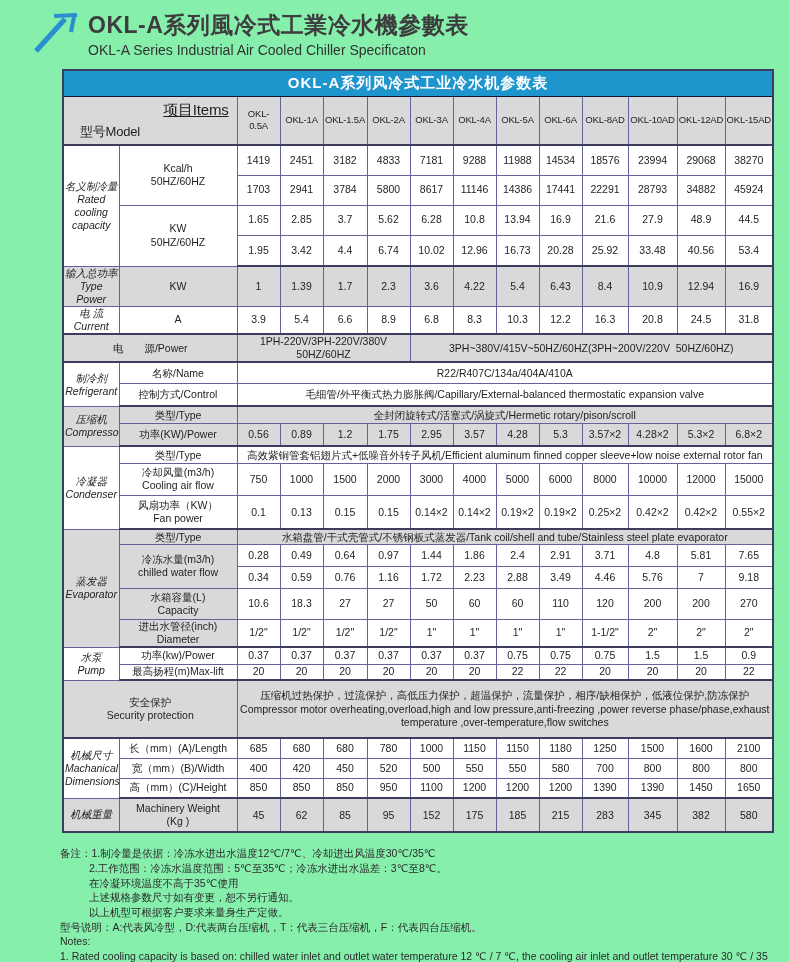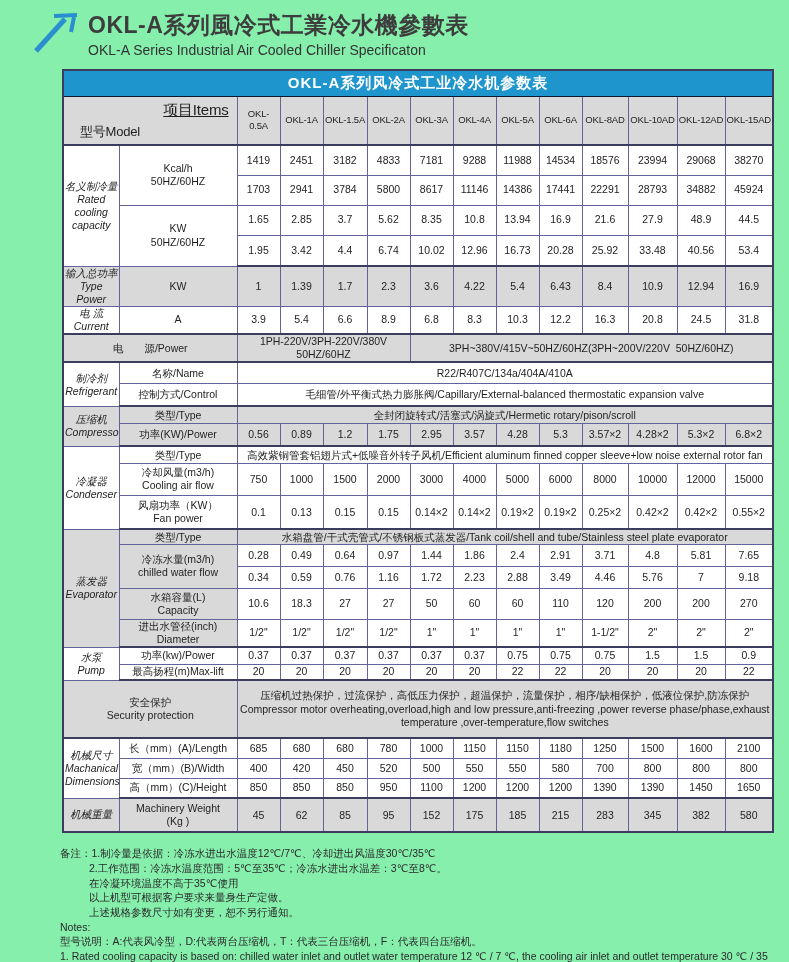--- a/index.html
+++ b/index.html
@@ -132,21 +132,21 @@
             <td class="val">34882</td>
             <td class="val">45924</td>
           </tr>
       <tr style="height:30px">
         <td class="item" rowspan="2">KW
 50HZ/60HZ</td>
       <td class="val">1.65</td>
             <td class="val">2.85</td>
             <td class="val">3.7</td>
             <td class="val">5.62</td>
-            <td class="val">8.35</td>
+            <td class="val">6.28</td>
             <td class="val">10.8</td>
             <td class="val">13.94</td>
             <td class="val">16.9</td>
             <td class="val">21.6</td>
             <td class="val">27.9</td>
             <td class="val">48.9</td>
             <td class="val">44.5</td>
           </tr>
       <tr class="thick" style="height:31px">
             <td class="val">1.95</td>
@@ -453,21 +453,21 @@
             <td class="val">580</td>
           </tr>
     </tbody>
       </table>
   </div>
 
   <div class="notes">
     <div class="line">备注：1.制冷量是依据：冷冻水进出水温度12℃/7℃、冷却进出风温度30℃/35℃</div>
     <div class="line ind-zh">2.工作范围：冷冻水温度范围：5℃至35℃；冷冻水进出水温差：3℃至8℃。</div>
     <div class="line ind-zh">在冷凝环境温度不高于35℃使用</div>
+    <div class="line ind-zh">上述规格参数尺寸如有变更，恕不另行通知。</div>
     <div class="line ind-zh">以上机型可根据客户要求来量身生产定做。</div>
-    <div class="line ind-zh">上述规格参数尺寸如有变更，恕不另行通知。</div>
+    <div class="line">型号说明：A:代表风冷型，D:代表两台压缩机，T：代表三台压缩机，F：代表四台压缩机。</div>
     <div class="line">Notes:</div>
-    <div class="line">型号说明：A:代表风冷型，D:代表两台压缩机，T：代表三台压缩机，F：代表四台压缩机。</div>
     <div class="line">1. Rated cooling capacity is based on: chilled water inlet and outlet water temperature 12 ℃ / 7 ℃, the cooling air inlet and outlet temperature 30 ℃ / 35 ℃</div>
 
   </div>
 
 </div>
 
 </body></html>

